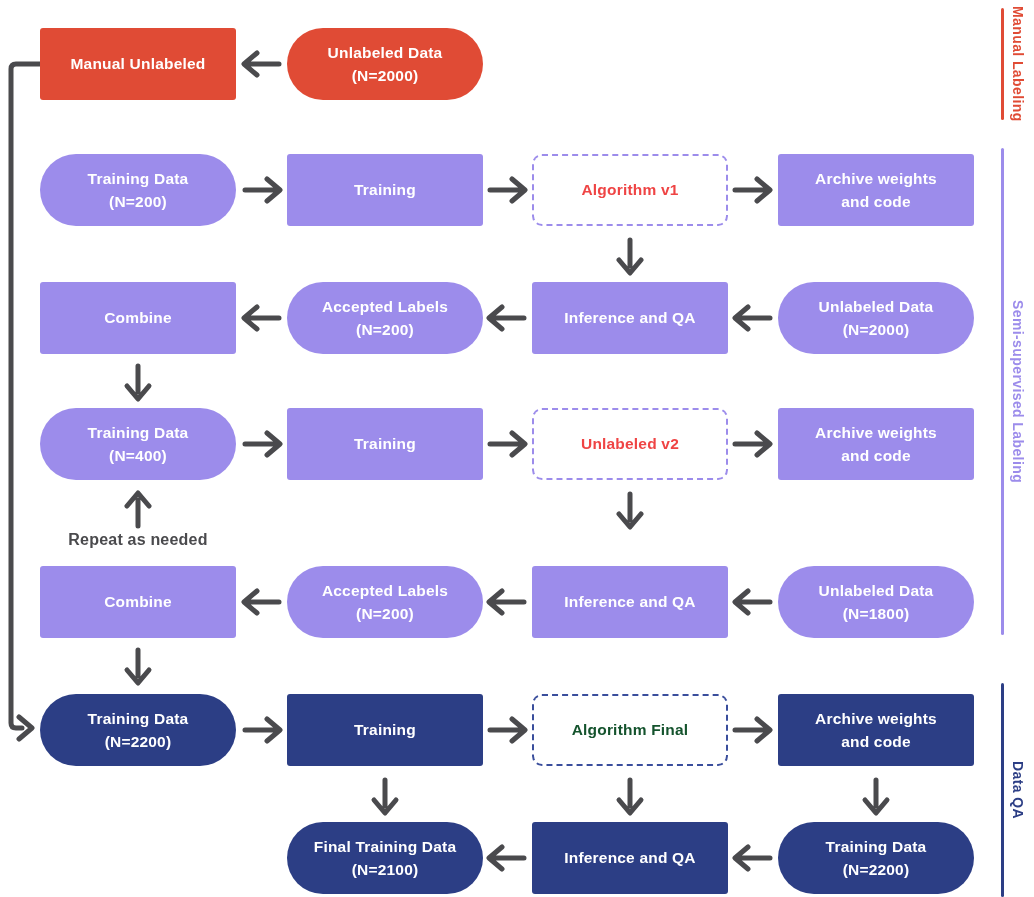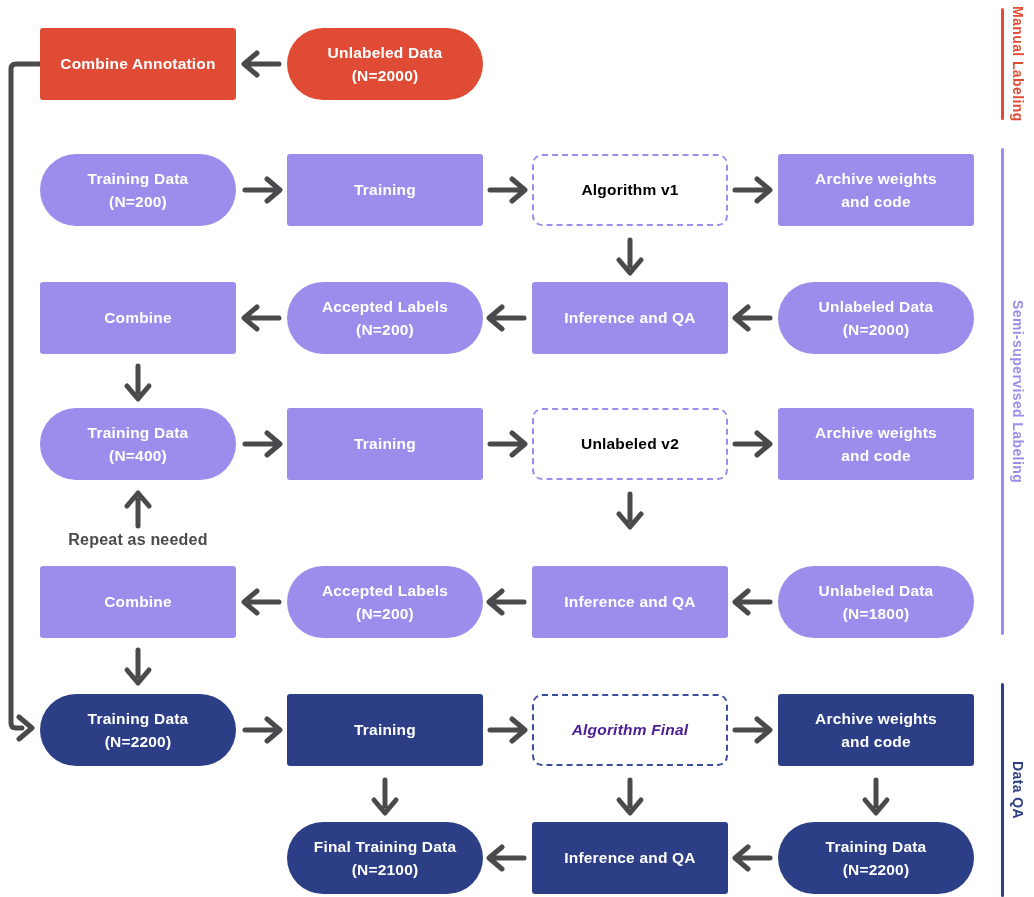--- a/index.html
+++ b/index.html
@@ -14,22 +14,22 @@
     display:flex;align-items:center;justify-content:center;text-align:center;
     white-space:pre-line;color:#fff;font-weight:700;font-size:15.5px;line-height:1.5;
     letter-spacing:.2px;
   }
   .rect{border-radius:3px;}
   .pill{border-radius:36px;text-align:center;}
   .red{background:#E04B35;}
   .semi{background:#9C8CEB;}
   .qa{background:#2C3E85;}
   .dash{background:transparent;border:2px dashed;border-radius:10px;}
-  .dash.semi-d{border-color:#9C8CEB;color:#000000;text-align:right;}
-  .dash.qa-d{border-color:#3A4E9C;color:#4c1d95;font-style:italic;}
+  .dash.semi-d{border-color:#9C8CEB;color:#ef4444;text-align:right;}
+  .dash.qa-d{border-color:#3A4E9C;color:#14532d;}
   .note{
     position:absolute;left:40px;top:531px;width:196px;text-align:center;
     color:#4A4A4D;font-weight:700;font-size:16px;letter-spacing:.2px;
   }
   .rail{position:absolute;left:999px;width:35px;display:flex;align-items:center;}
   .rail-line{position:absolute;left:2px;top:0;bottom:0;width:3px;border-radius:2px;}
   .rail-label{
     position:absolute;left:11px;top:0;bottom:0;display:flex;align-items:center;justify-content:center;
     writing-mode:vertical-rl;white-space:nowrap;font-weight:700;font-size:14px;letter-spacing:.4px;
   }
@@ -79,21 +79,21 @@
     <path d="M735 730 L765 730 M757 719 L770 730 L757 741"></path>
 
     <path d="M385 780 V806 M374 800 L385 813 L396 800"></path>
     <path d="M630 780 V806 M619 800 L630 813 L641 800"></path>
     <path d="M876 780 V806 M865 800 L876 813 L887 800"></path>
 
     <path d="M770 858 L740 858 M748 847 L735 858 L748 869"></path>
     <path d="M524 858 L494 858 M502 847 L489 858 L502 869"></path>
   </svg>
 
-  <div class="node rect red" style="left:40px;top:28px">Combine Annotation</div>
+  <div class="node rect red" style="left:40px;top:28px">Manual Unlabeled</div>
   <div class="node pill red" style="left:287px;top:28px">Unlabeled Data
 (N=2000)</div>
 
   <div class="node pill semi" style="left:40px;top:154px">Training Data
 (N=200)</div>
   <div class="node rect semi" style="left:287px;top:154px">Training</div>
   <div class="node dash semi-d" style="left:532px;top:154px">Algorithm v1</div>
   <div class="node rect semi" style="left:778px;top:154px">Archive weights
 and code</div>
 

